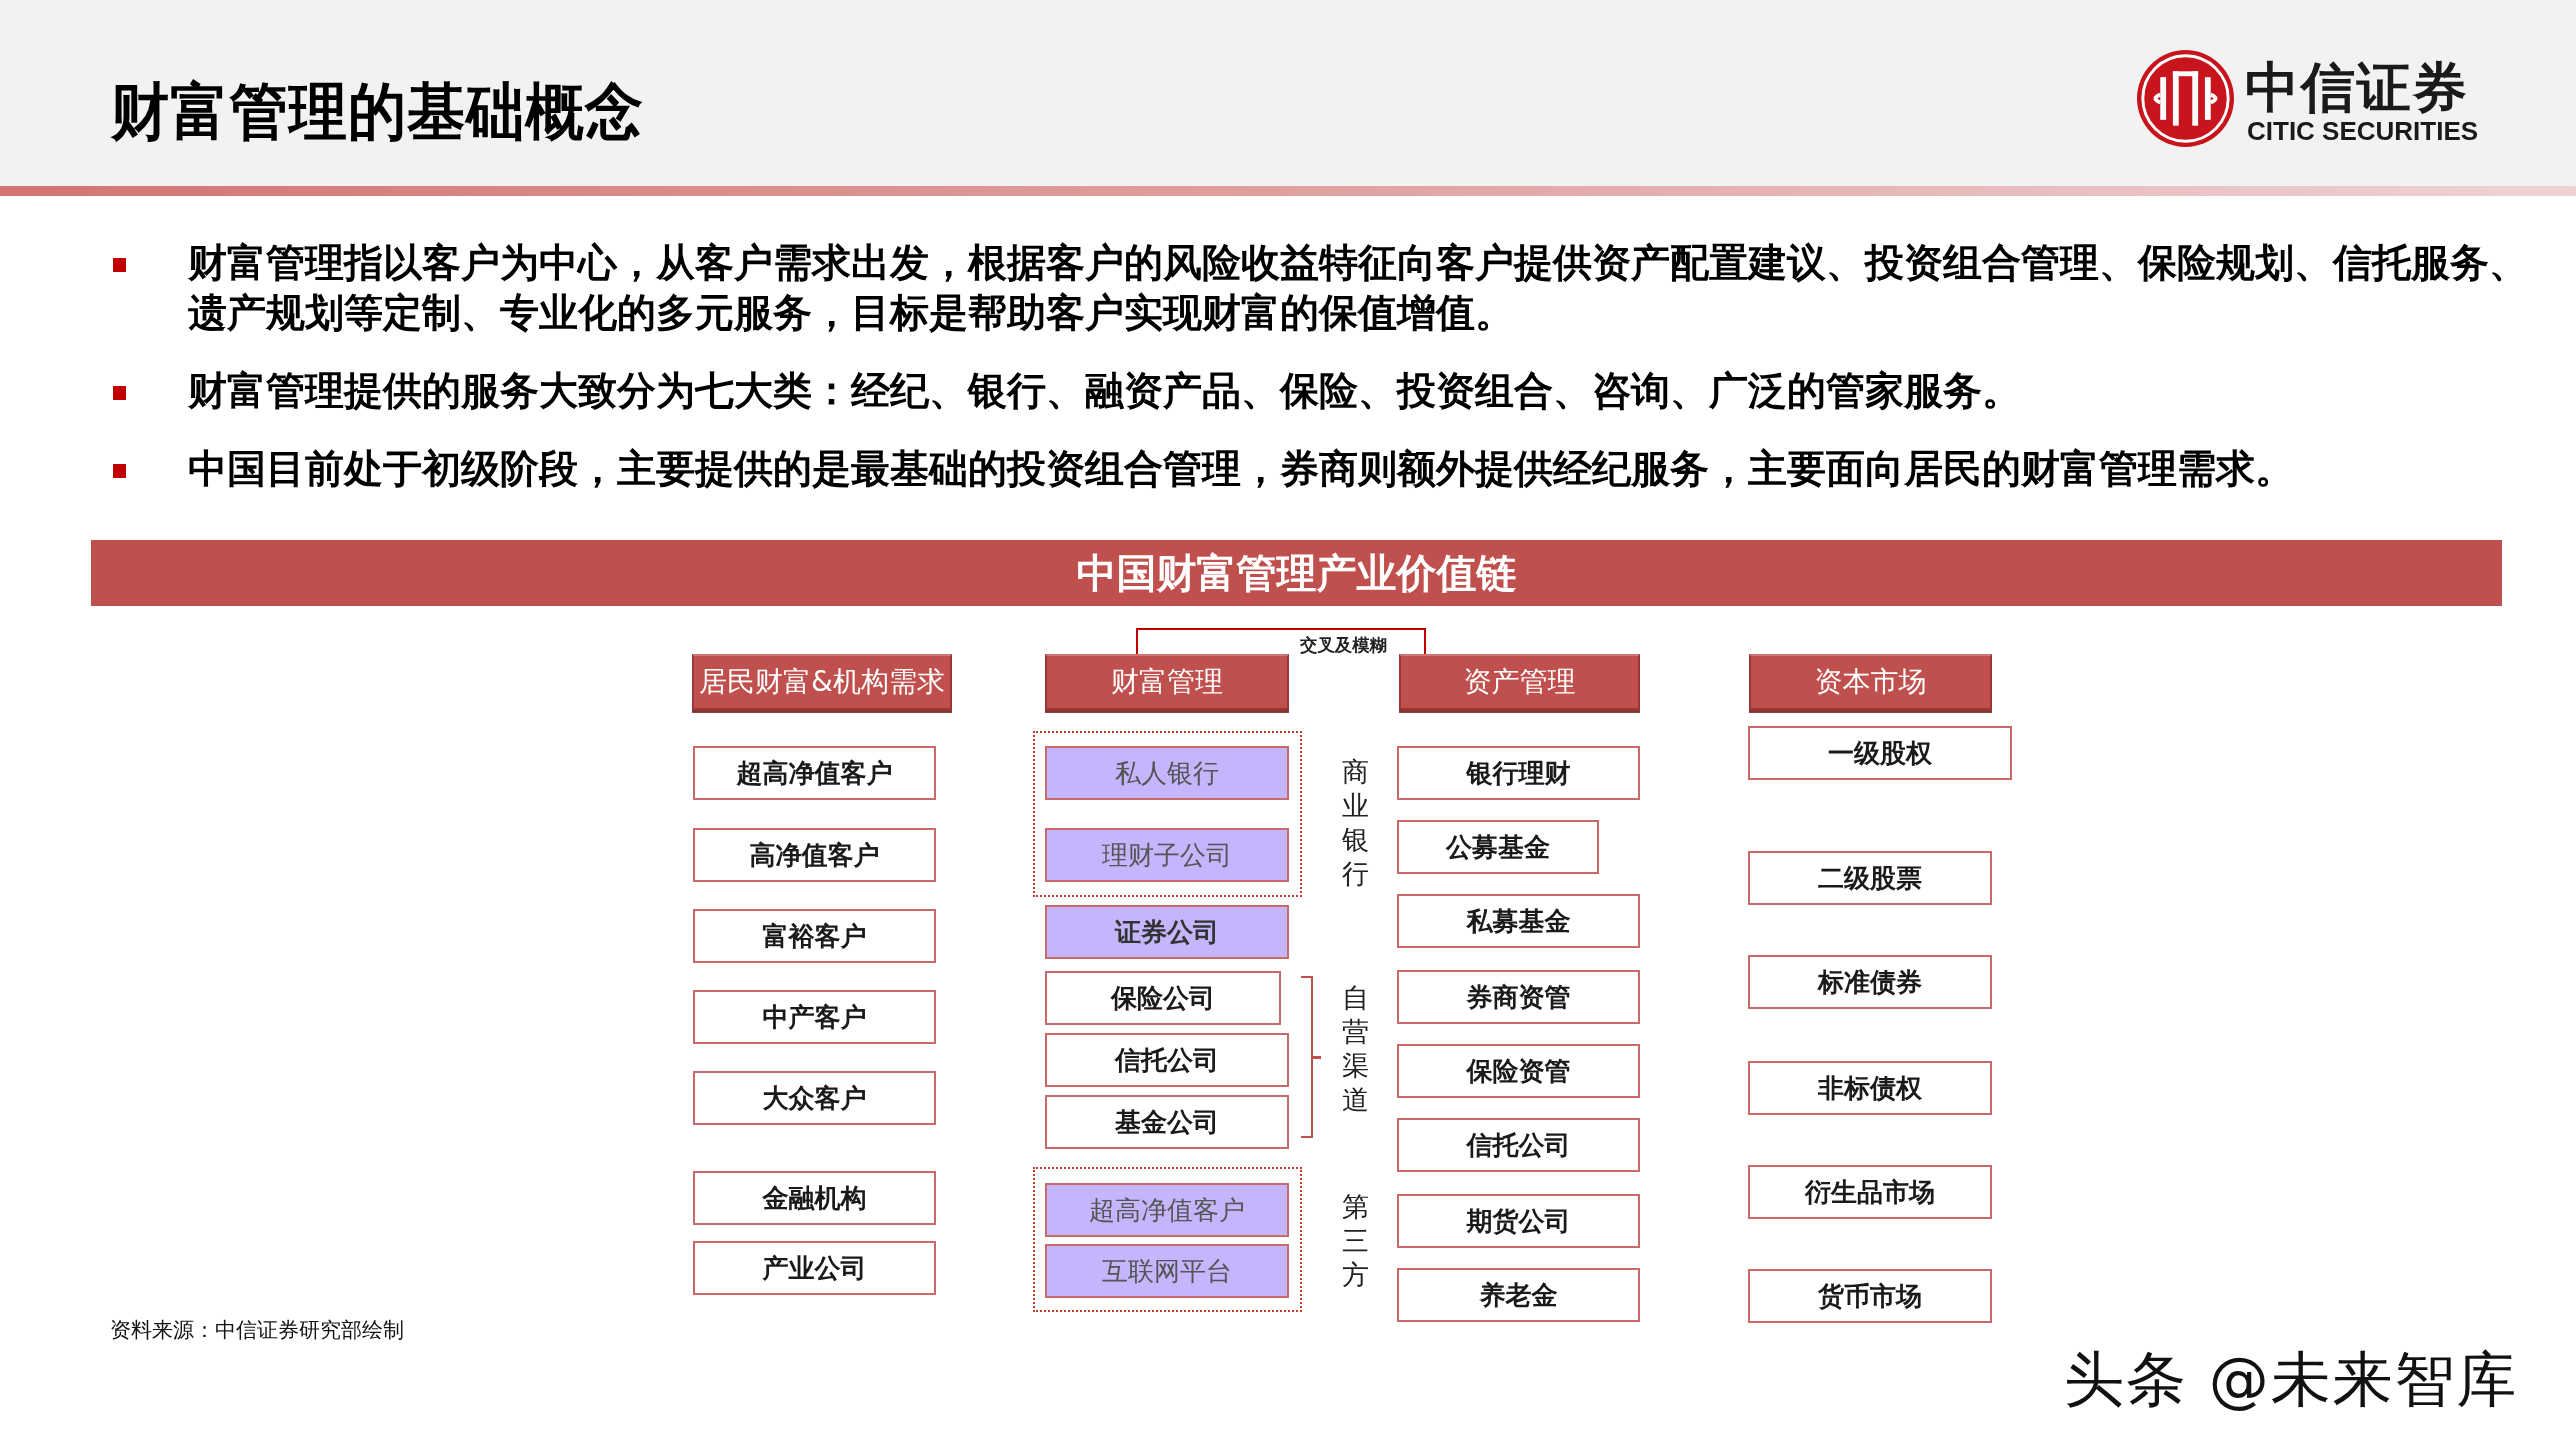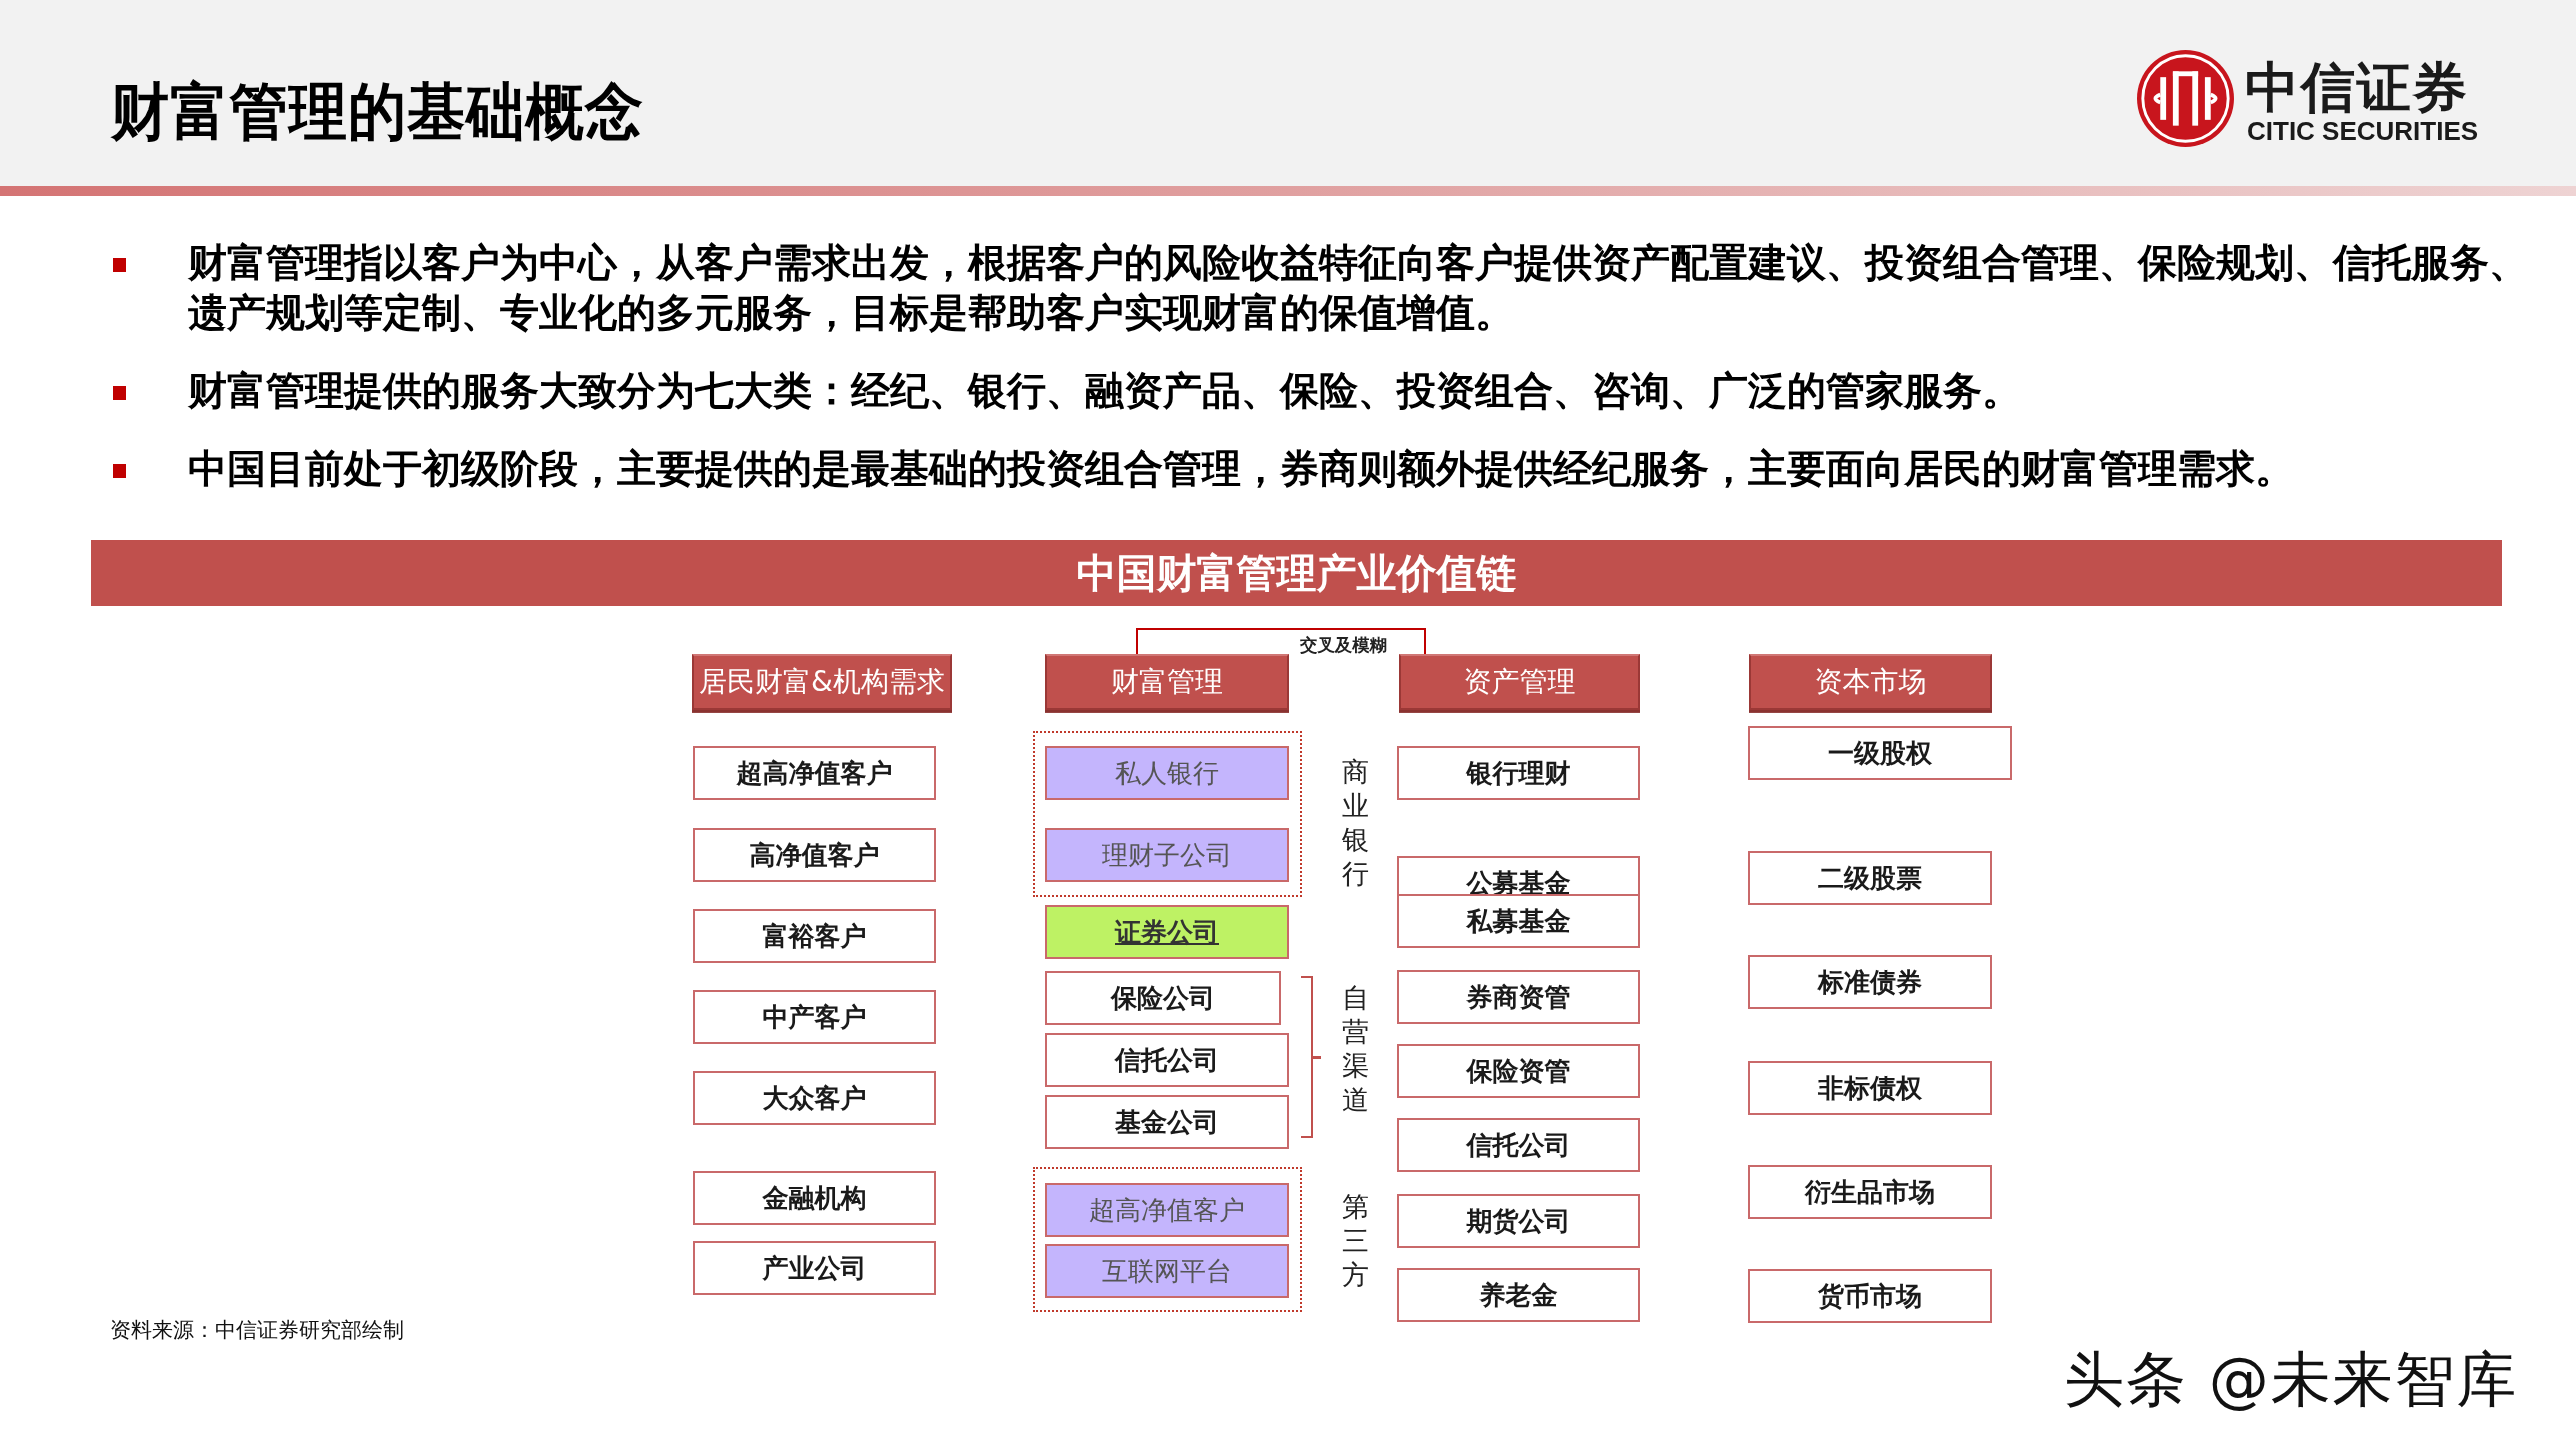--- a/index.html
+++ b/index.html
@@ -20,21 +20,21 @@
   .bullets { position:absolute; left:106px; top:238px; width:2434px; }
   .bullet { position:relative; padding-left:82px; font-size:39px; font-weight:bold; line-height:50px; margin-bottom:28px; }
   .bullet .sq { position:absolute; left:6.8px; top:20px; width:13.5px; height:13.5px; background:#c00000; }
   .banner { position:absolute; left:91px; top:540px; width:2411px; height:66px; background:#c0504d;
             color:#fff; font-size:40px; font-weight:bold; text-align:center; line-height:66px; }
   .box { position:absolute; box-sizing:border-box; border:2.9px solid #c9696a; background:#fff;
          text-align:center; font-size:26px; font-weight:bold; color:#1a1a1a; display:flex; align-items:center; justify-content:center; }
   .box.hdr { background:#c0504d; border:2.9px solid #9b3836; border-top-color:#d07775; color:#fff; font-weight:normal; font-size:28px;
              box-shadow:0 2.9px 0 #8a3230; }
   .box.light { background:#c4b5fd; color:#555; font-weight:normal; }
-  .box.pink { background:#bef264; color:#333;text-decoration:underline; }
+  .box.pink { background:#c4b5fd; color:#333; }
   .dashed { position:absolute; box-sizing:border-box; border:2.9px dotted #c0392b; }
   .vlabel { position:absolute; width:39px; font-size:27px; line-height:34px; text-align:center; color:#222; }
   .bracket { position:absolute; box-sizing:border-box; border:2.9px solid #c0504d; border-left:none; width:11.6px; }
   .bracket-tick { position:absolute; height:2.9px; width:9.7px; background:#c0504d; }
   .connector { position:absolute; box-sizing:border-box; border:2.9px solid #c00000; border-bottom:none; }
   .conn-label { position:absolute; font-size:17.4px; font-weight:bold; color:#222; }
   .source { position:absolute; left:110px; top:1316px; font-size:21px; color:#111; }
   .watermark { position:absolute; left:2064px; top:1340px; font-size:60px; color:#111; letter-spacing:1.9px; }
 </style>
 </head>
@@ -103,21 +103,21 @@
 <div class="dashed" style="left:1033px; top:1167px; width:269px; height:145px;"></div>
 <div class="box light" style="left:1045px; top:1183px; width:244px; height:54px;">超高净值客户</div>
 <div class="box light" style="left:1045px; top:1244px; width:244px; height:54px;">互联网平台</div>
 
 <div class="vlabel" style="left:1336px; top:755px;">商<br>业<br>银<br>行</div>
 <div class="vlabel" style="left:1336px; top:981px;">自<br>营<br>渠<br>道</div>
 <div class="vlabel" style="left:1336px; top:1190px;">第<br>三<br>方</div>
 
 <div class="box hdr" style="left:1399px; top:654px; width:241px; height:56px;">资产管理</div>
 <div class="box" style="left:1397px; top:746px; width:243px; height:54px;">银行理财</div>
-<div class="box" style="left:1397px; top:820px; width:243px; height:54px;margin-top:36px;">公募基金</div>
+<div class="box" style="left:1397px; top:820px; width:202px; height:54px;">公募基金</div>
 <div class="box" style="left:1397px; top:894px; width:243px; height:54px;">私募基金</div>
 <div class="box" style="left:1397px; top:970px; width:243px; height:54px;">券商资管</div>
 <div class="box" style="left:1397px; top:1044px; width:243px; height:54px;">保险资管</div>
 <div class="box" style="left:1397px; top:1118px; width:243px; height:54px;">信托公司</div>
 <div class="box" style="left:1397px; top:1194px; width:243px; height:54px;">期货公司</div>
 <div class="box" style="left:1397px; top:1268px; width:243px; height:54px;">养老金</div>
 
 <div class="box hdr" style="left:1749px; top:654px; width:243px; height:56px;">资本市场</div>
 <div class="box" style="left:1748px; top:726px; width:264px; height:54px;">一级股权</div>
 <div class="box" style="left:1748px; top:851px; width:244px; height:54px;">二级股票</div>

